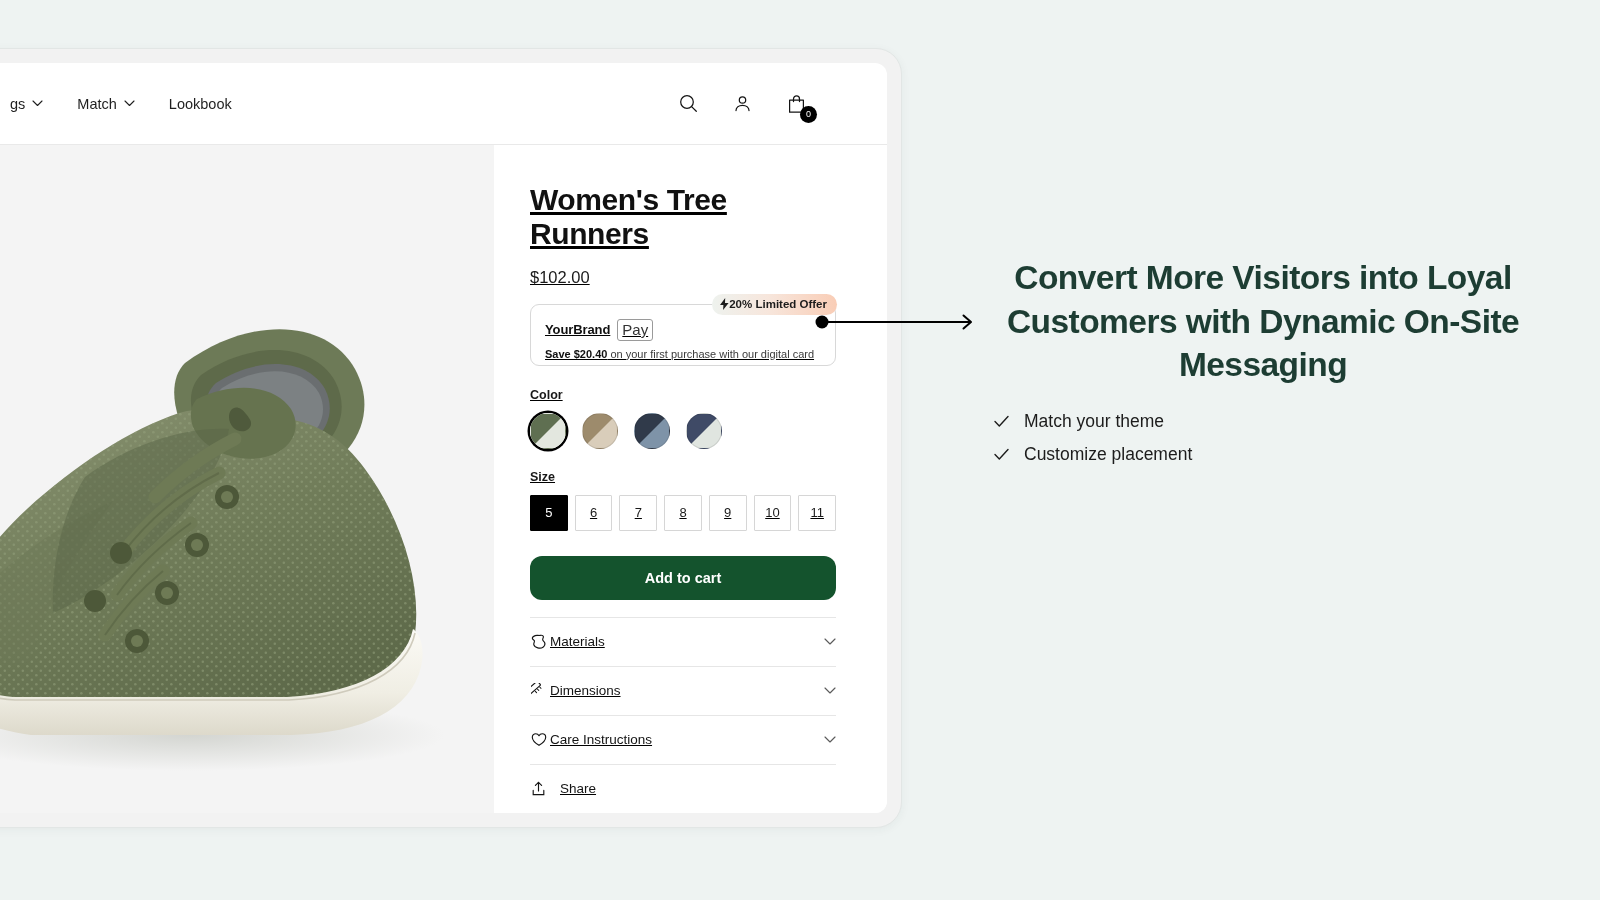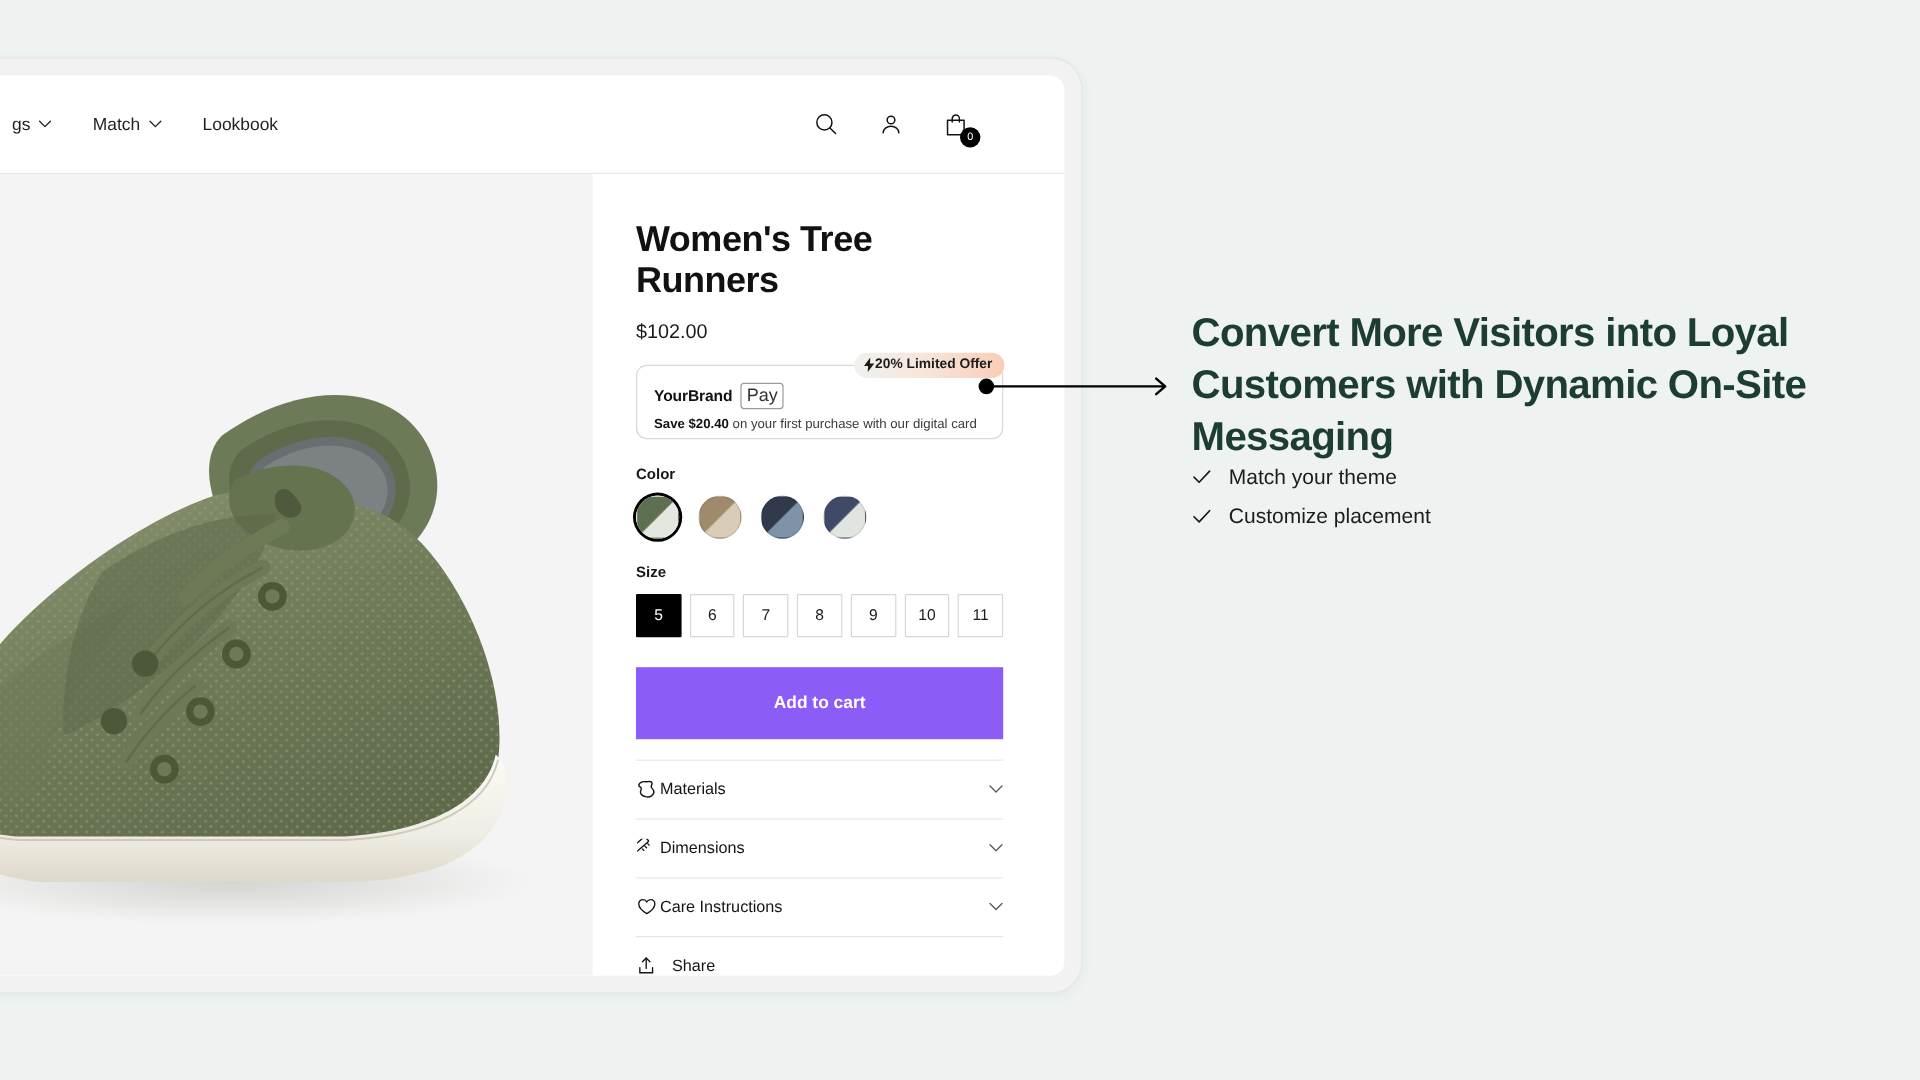--- a/index.html
+++ b/index.html
@@ -124,20 +124,21 @@
     top: 78px;
     width: 660px;
     height: 560px;
   }
 
   .details {
     flex: 1;
     padding: 38px 0 0 36px;
     background: #fff;
     position: relative;
+    text-decoration: underline;
   }
 
   .detail-inner { width: 306px; }
 
   .product-title {
     font-size: 30px;
     line-height: 1.13;
     font-weight: 700;
     letter-spacing: -0.4px;
     color: #111111;
@@ -259,29 +260,29 @@
   .size-btn.selected {
     background: #000;
     color: #fff;
     border-color: #000;
   }
 
   
   .add-cart {
     margin-top: 25px;
     width: 306px;
-    height: 60px;
-    background: #8b5cf6;
+    height: 44px;
+    background: #14532d;
     color: #fff;
     border: none;
     font-size: 14.5px;
     font-weight: 700;
     cursor: pointer;
     font-family: "Liberation Sans", sans-serif;
-    border-radius: 0;
+    border-radius: 12px;
   }
 
   
   .accordion { margin-top: 17px; width: 306px; }
 
   .acc-row {
     border-top: 1px solid #e6e6e6;
     height: 49px;
     display: flex;
     align-items: center;
@@ -325,23 +326,24 @@
     top: 256px;
     width: 540px;
   }
 
   .headline {
     font-size: 33.5px;
     line-height: 1.30;
     font-weight: 700;
     letter-spacing: -0.55px;
     color: #1d3d33;
-  }
-
-  .bullets { }
+    text-align: center;
+  }
+
+  .bullets { margin-top: 24px; }
 
   .bullet {
     display: flex;
     align-items: center;
     gap: 14px;
     margin-bottom: 12px;
     font-size: 17.5px;
     color: #1c1c1c;
   }
 

